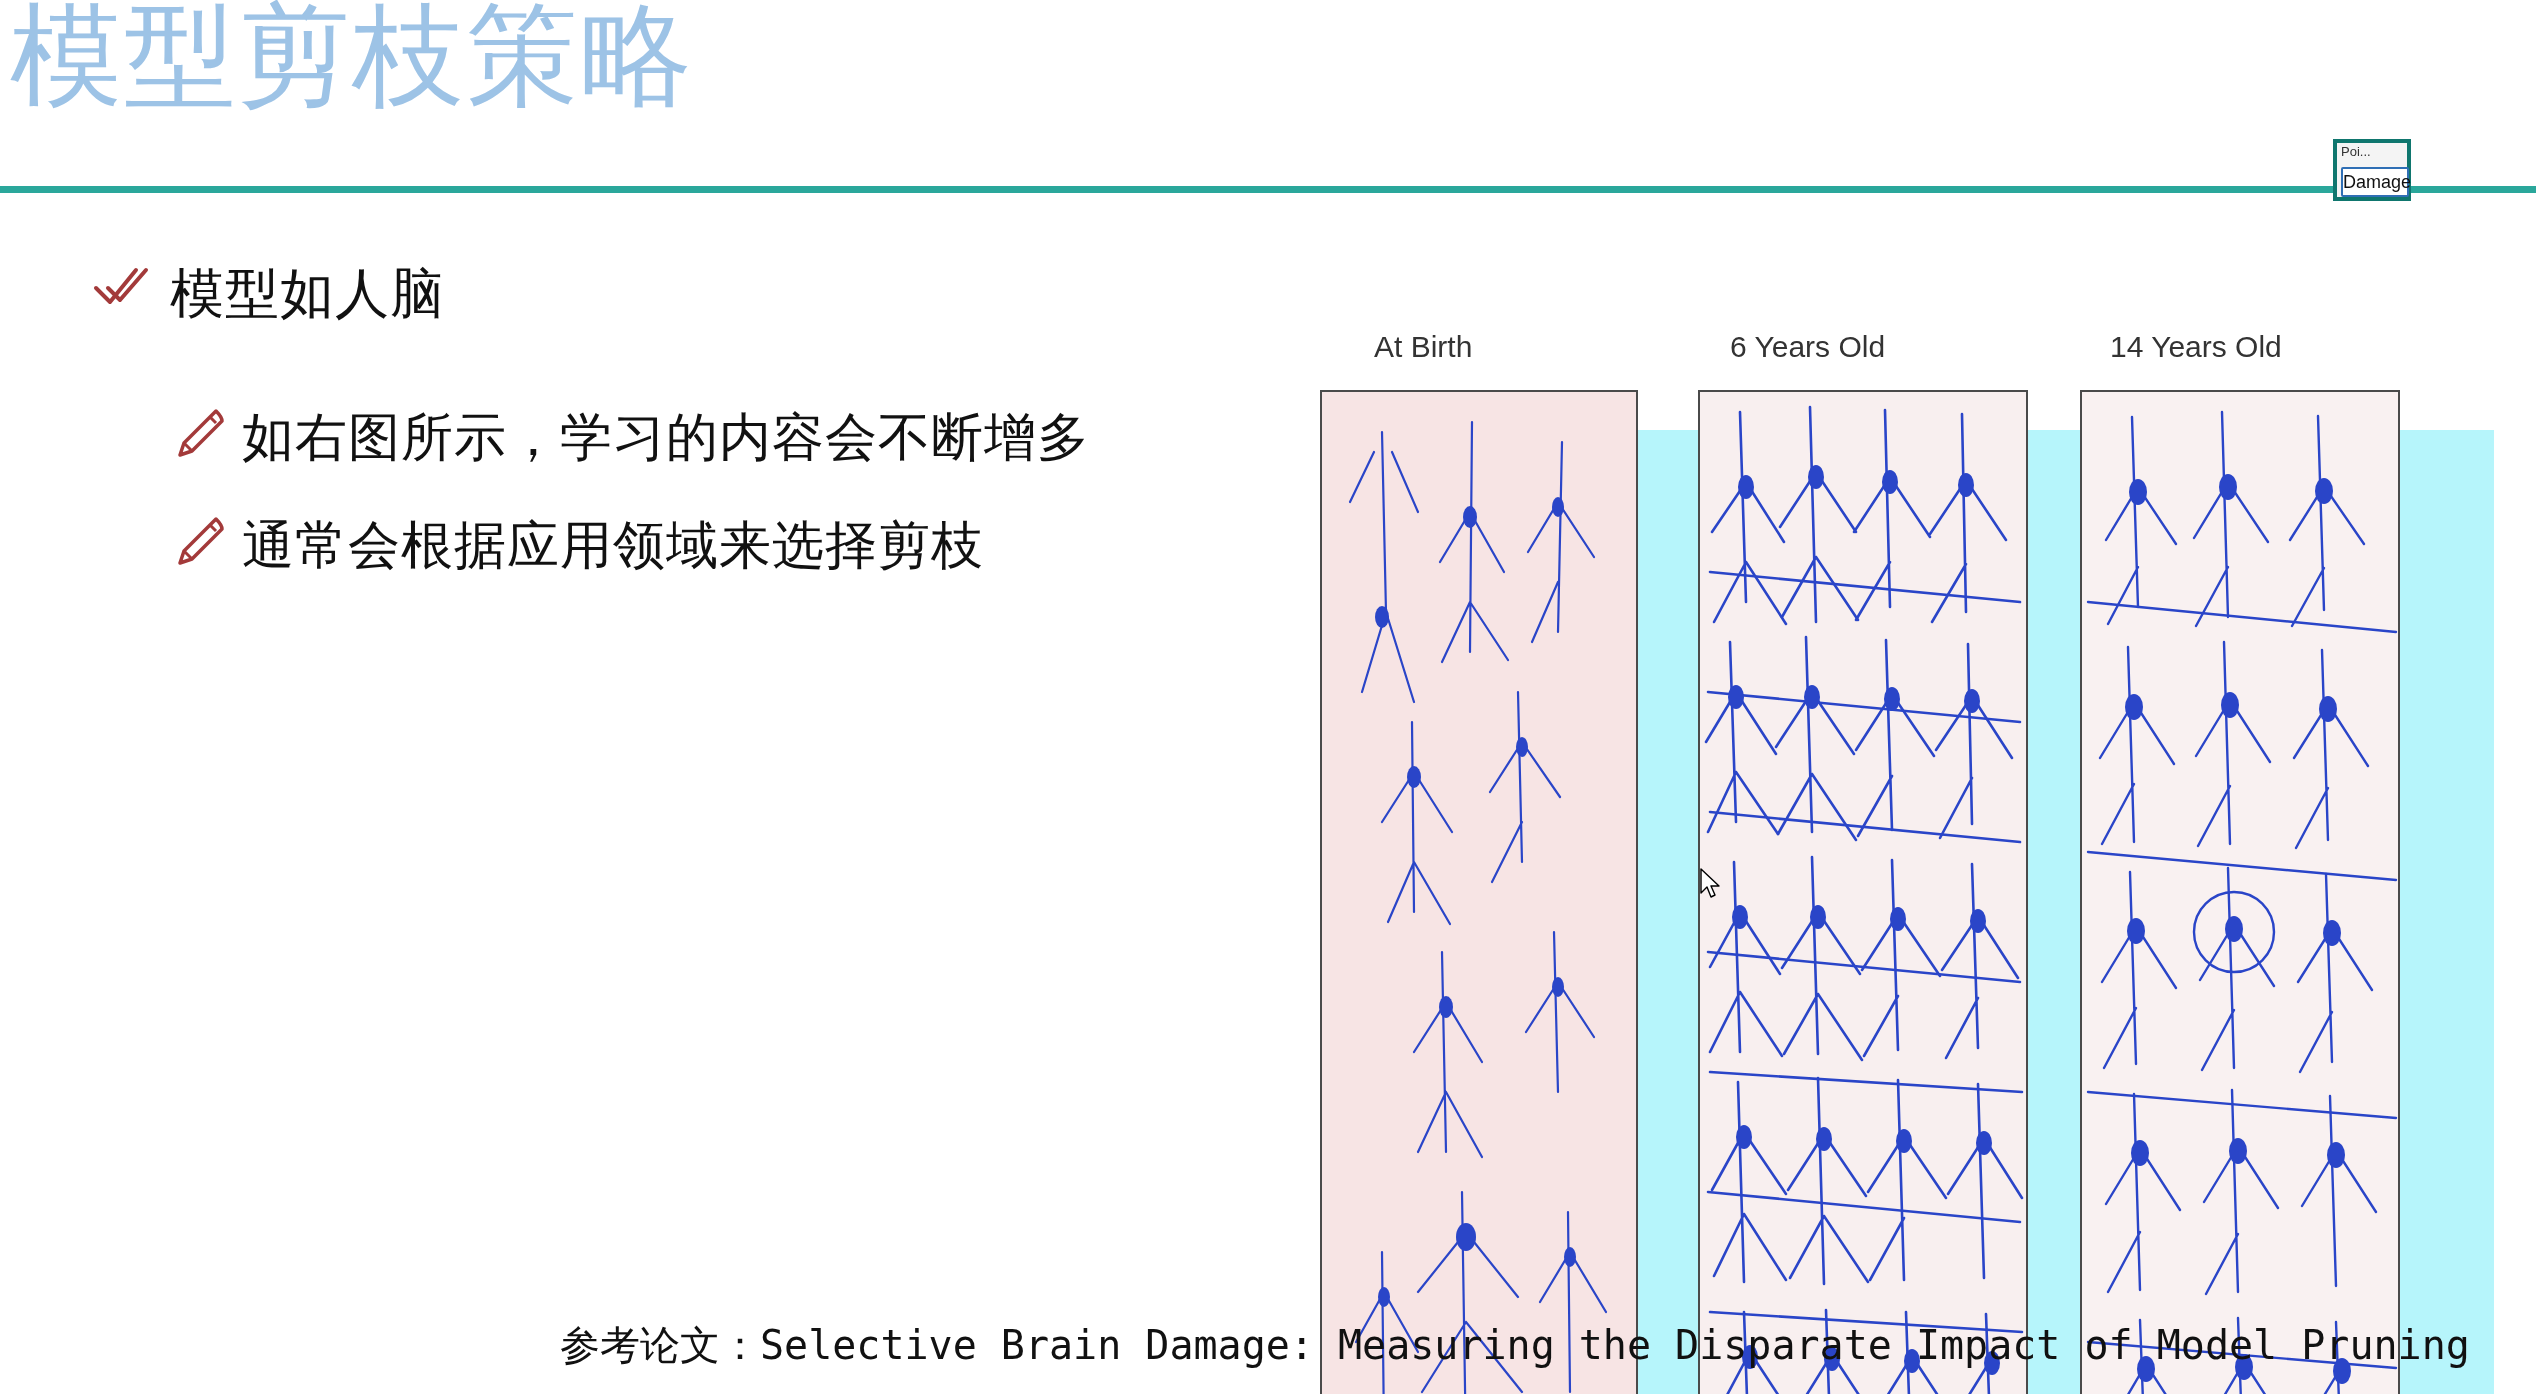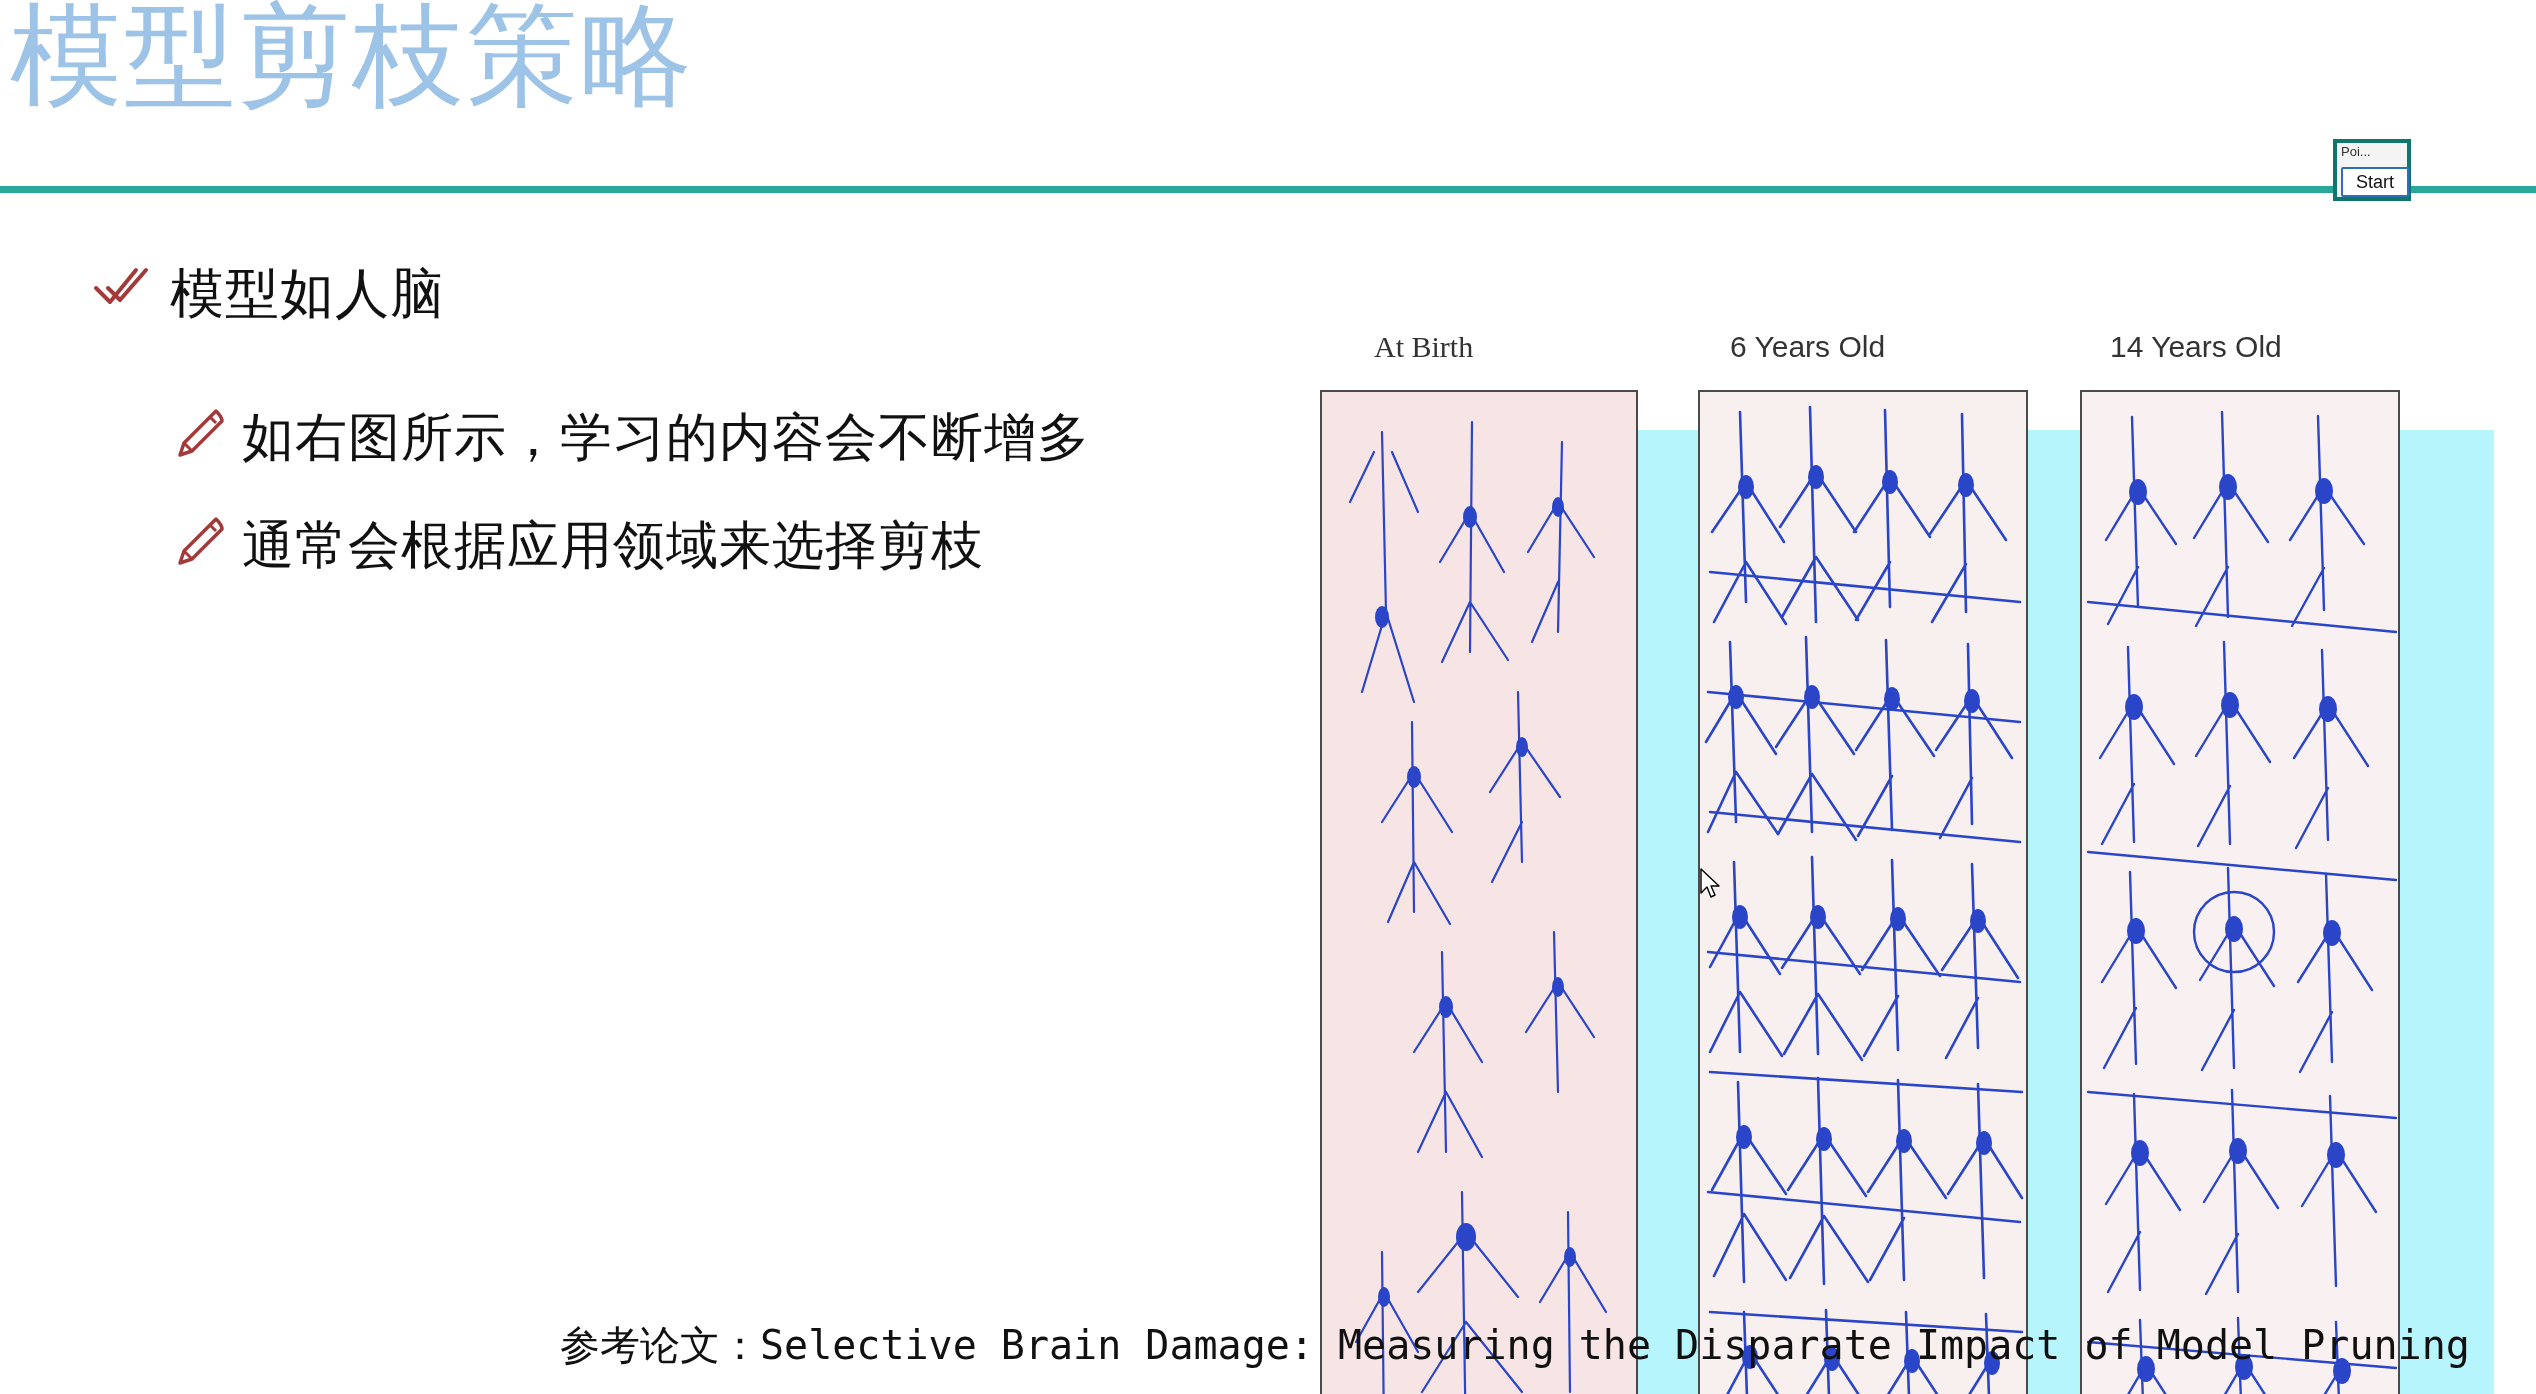--- a/index.html
+++ b/index.html
@@ -140,21 +140,21 @@
   .brain-panel {
     position: absolute;
     border: 2px solid #4a4a4a;
     box-sizing: border-box;
     overflow: hidden;
   }
   #panel-0 { left: 0px;   top: 90px;  width: 318px; height: 1110px; background: #f7e4e4; }
   #panel-1 { left: 378px; top: 90px;  width: 330px; height: 1110px; background: #f8efef; }
   #panel-2 { left: 760px; top: 90px;  width: 320px; height: 1110px; background: #f9f1f1; }
 
-  #cap-0 { left: 54px;  top: 30px; font-family: Liberation Serif, serif; }
+  #cap-0 { left: 54px;  top: 30px; }
   #cap-1 { left: 410px; top: 30px; }
   #cap-2 { left: 790px; top: 30px; }
 
   
   #cursor {
     position: absolute;
     left: 1700px;
     top: 868px;
     width: 22px;
     height: 32px;
@@ -178,21 +178,21 @@
   }
 </style>
 </head>
 <body>
 
 <div id="slide-title">模型剪枝策略</div>
 <div id="title-divider"></div>
 
 <div id="record-widget">
   <div class="rw-label">Poi...</div>
-  <div class="rw-btn">Start</div>
+  <div class="rw-btn">Damage</div>
 </div>
 
 <div id="bullet-list">
 
   <div class="bullet-row level1">
     <span class="bullet-icon">
       <svg width="62" height="62" viewBox="0 0 62 62">
         <path d="M6 30 L20 44 L46 12" fill="none" stroke="#a33a3a" stroke-width="4" stroke-linecap="round" stroke-linejoin="round"></path>
         <path d="M18 30 L30 42 L56 12" fill="none" stroke="#a33a3a" stroke-width="4" stroke-linecap="round" stroke-linejoin="round"></path>
       </svg>

